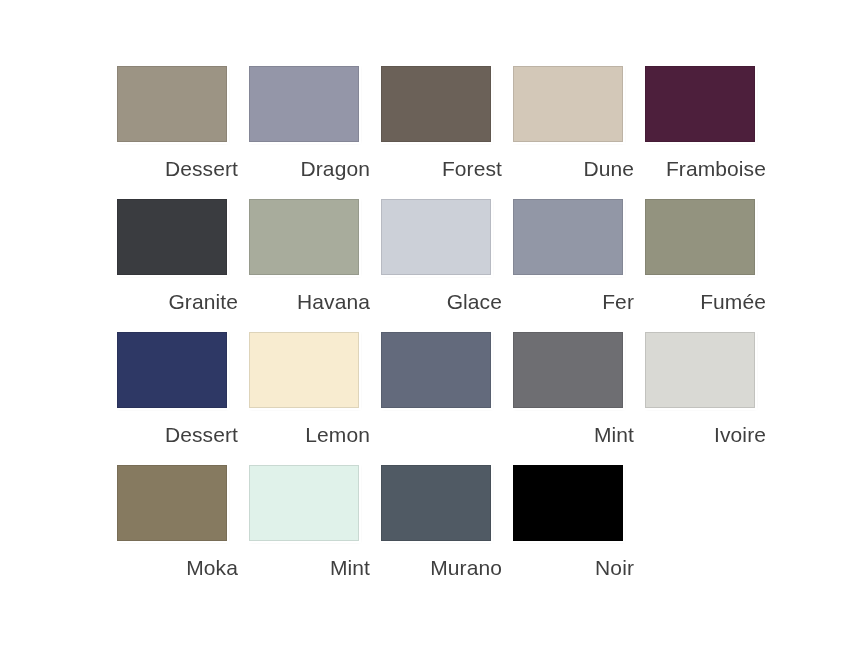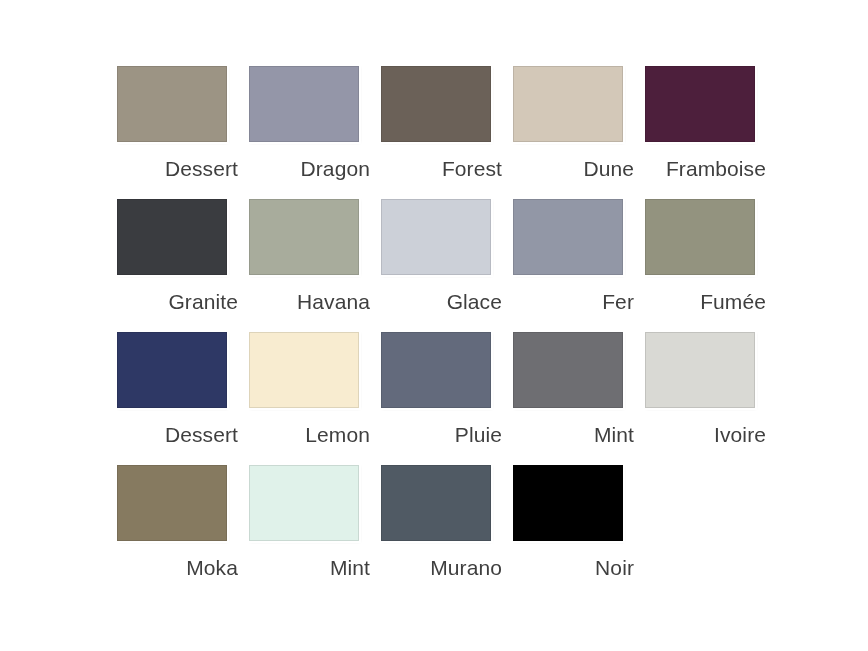--- a/index.html
+++ b/index.html
@@ -147,21 +147,20 @@
       <div class="swatch-cell">
         <div class="swatch-chip-wrap">
           <div class="swatch-chip" title="Lemon" style="background-color: rgb(248, 236, 208);"></div>
         </div>
         <div class="swatch-label">Lemon</div>
       </div>
       <div class="swatch-cell">
         <div class="swatch-chip-wrap">
           <div class="swatch-chip" title="Pluie" style="background-color: rgb(99, 106, 124);"></div>
         </div>
-        <div class="swatch-label">Pluie</div>
       </div>
       <div class="swatch-cell">
         <div class="swatch-chip-wrap">
           <div class="swatch-chip" title="Magma" style="background-color: rgb(110, 110, 114);"></div>
         </div>
         <div class="swatch-label">Mint</div>
       </div>
       <div class="swatch-cell">
         <div class="swatch-chip-wrap">
           <div class="swatch-chip" title="Ivoire" style="background-color: rgb(217, 217, 212);"></div>

